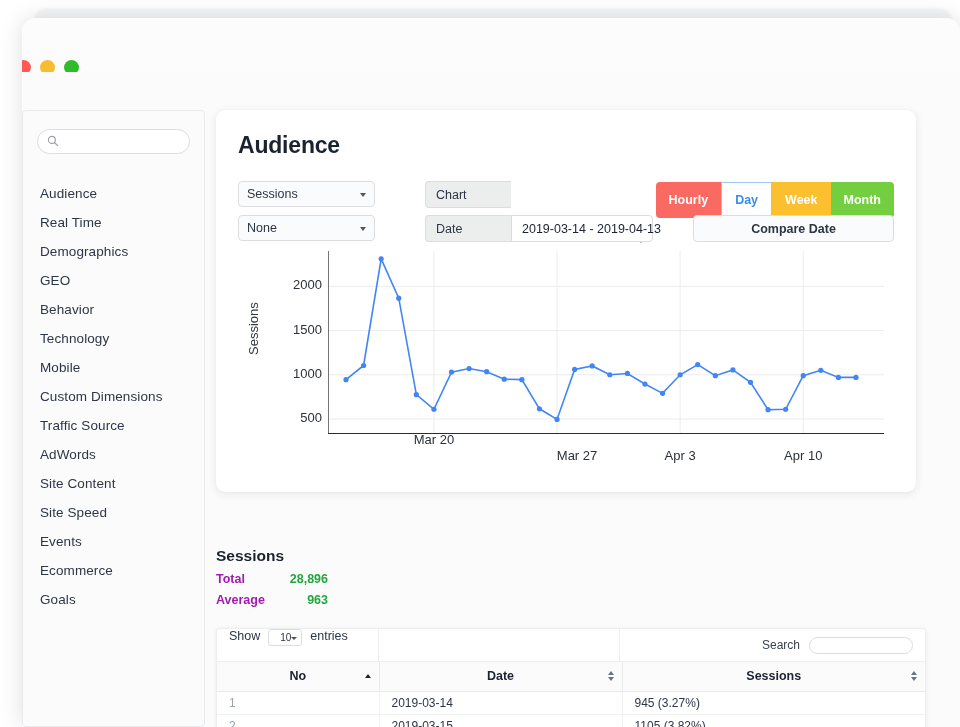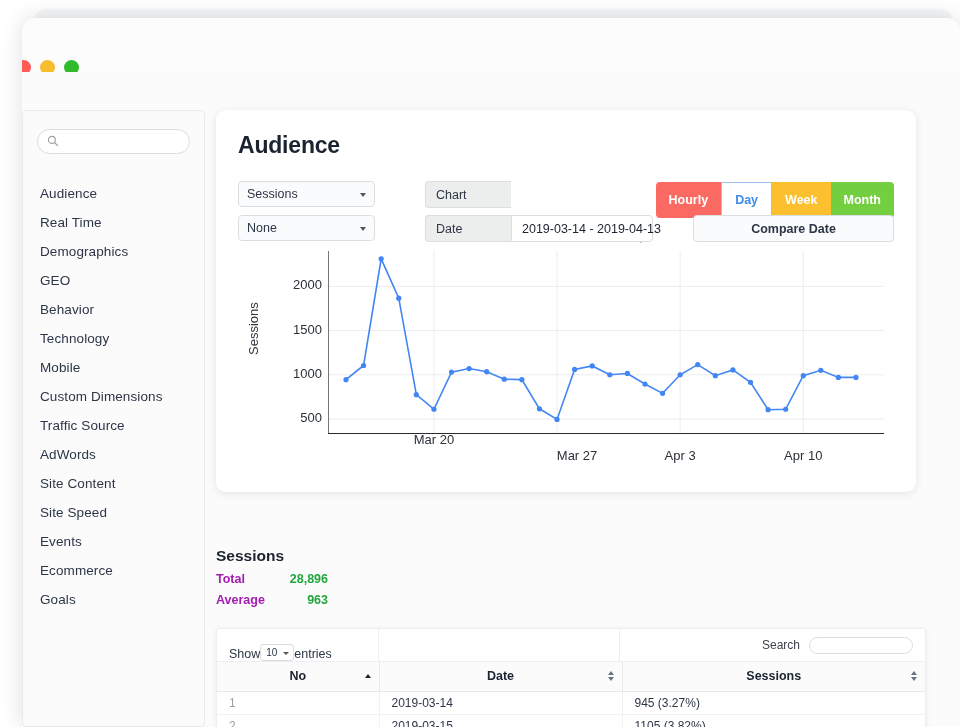--- a/index.html
+++ b/index.html
@@ -134,24 +134,24 @@
 
   
   .table-card {
     position:absolute; left:194px; top:556px; width:710px;
     background:#fff; border:1px solid #eceef0; border-radius:3px;
     box-shadow: 0 1px 5px rgba(20,28,45,.07);
     overflow:hidden;
   }
   .table-head-ctrl { display:flex; height:33px; border-bottom:1px solid #eceef0; }
   .tcell-show { width:162px; border-right:1px solid #eceef0; display:flex;
-    align-items:flex-end; padding-left:12px; font-size:12.5px; color:#2d3646; }
+    align-items:flex-start; padding-left:12px; gap:8px; font-size:12.5px; color:#2d3646; }
   .entries-sel { position:relative; border:1px solid #dcdde1; border-radius:3px;
     background:#fff; height:17px; width:34px; font-size:10px; color:#2d3646;
-    display:flex; align-items:center; padding-left:5px; cursor:pointer; }
+    display:flex; align-items:center; padding-left:11px; cursor:pointer; }
   .entries-sel .caret { position:absolute; right:4px; top:7px; width:0;height:0;
     border-left:3px solid transparent; border-right:3px solid transparent;
     border-top:3.5px solid #555; }
   .tcell-mid { flex:1; border-right:1px solid #eceef0; }
   .tcell-search { width:305px; display:flex; align-items:center;
     justify-content:flex-end; gap:9px; padding-right:12px;
     font-size:12px; color:#3a424e; }
   .search-box { width:104px; height:17px; border:1px solid #dcdde1;
     border-radius:9px; background:#fff; outline:none; font-size:10px; padding:0 7px;
     font-family:"Liberation Sans", sans-serif; }

